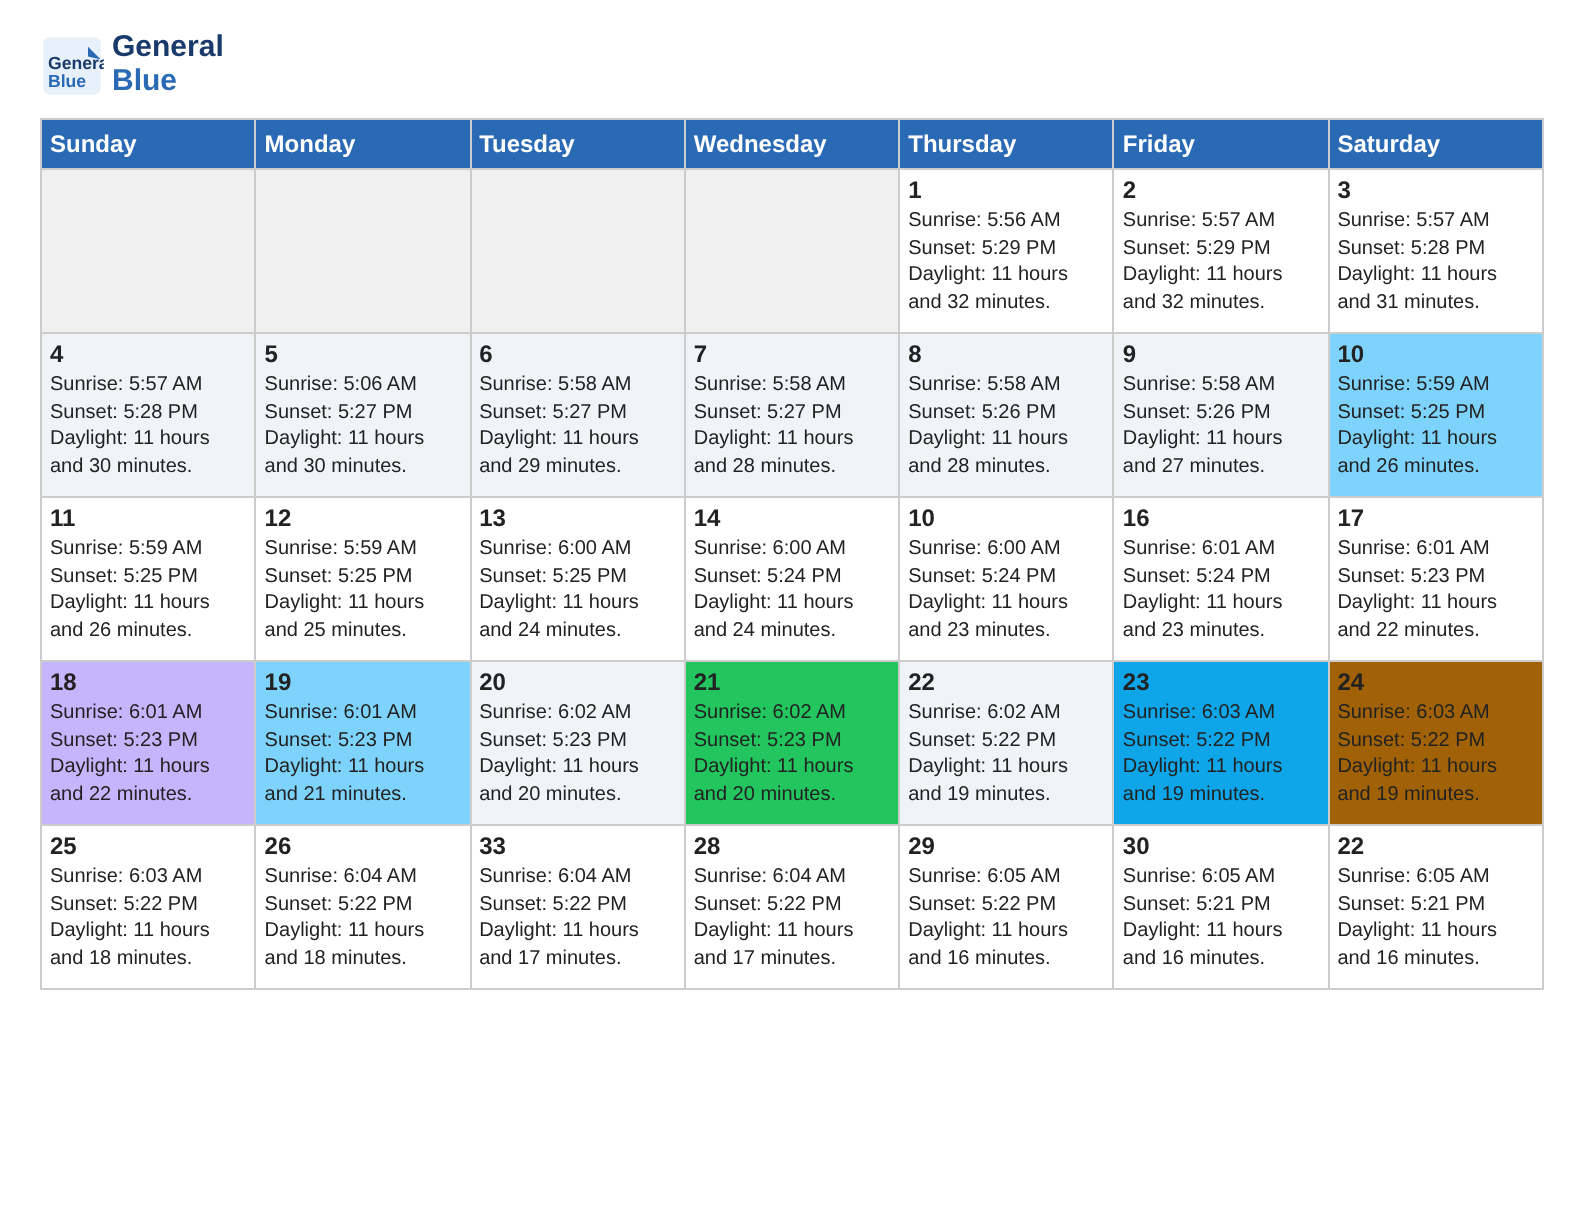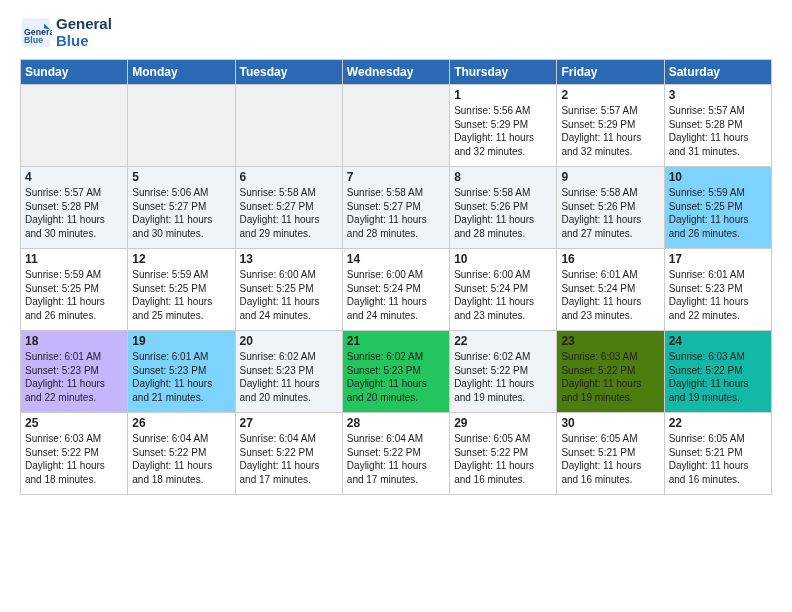--- a/index.html
+++ b/index.html
@@ -259,48 +259,48 @@
             <div class="day-info">Sunrise: 6:02 AM
 Sunset: 5:23 PM
 Daylight: 11 hours and 20 minutes.</div>
           </td>
           <td style="background: rgb(240, 244, 248);">
             <div class="day-num">22</div>
             <div class="day-info">Sunrise: 6:02 AM
 Sunset: 5:22 PM
 Daylight: 11 hours and 19 minutes.</div>
           </td>
-          <td style="background: #4d7c0f;">
+          <td style="background: #0ea5e9;">
             <div class="day-num">23</div>
             <div class="day-info">Sunrise: 6:03 AM
 Sunset: 5:22 PM
 Daylight: 11 hours and 19 minutes.</div>
           </td>
-          <td style="background: #14b8a6;">
+          <td style="background: #a16207;">
             <div class="day-num">24</div>
             <div class="day-info">Sunrise: 6:03 AM
 Sunset: 5:22 PM
 Daylight: 11 hours and 19 minutes.</div>
           </td>
         </tr>
         <tr>
           <td>
             <div class="day-num">25</div>
             <div class="day-info">Sunrise: 6:03 AM
 Sunset: 5:22 PM
 Daylight: 11 hours and 18 minutes.</div>
           </td>
           <td>
             <div class="day-num">26</div>
             <div class="day-info">Sunrise: 6:04 AM
 Sunset: 5:22 PM
 Daylight: 11 hours and 18 minutes.</div>
           </td>
           <td>
-            <div class="day-num">27</div>
+            <div class="day-num">33</div>
             <div class="day-info">Sunrise: 6:04 AM
 Sunset: 5:22 PM
 Daylight: 11 hours and 17 minutes.</div>
           </td>
           <td>
             <div class="day-num">28</div>
             <div class="day-info">Sunrise: 6:04 AM
 Sunset: 5:22 PM
 Daylight: 11 hours and 17 minutes.</div>
           </td>

